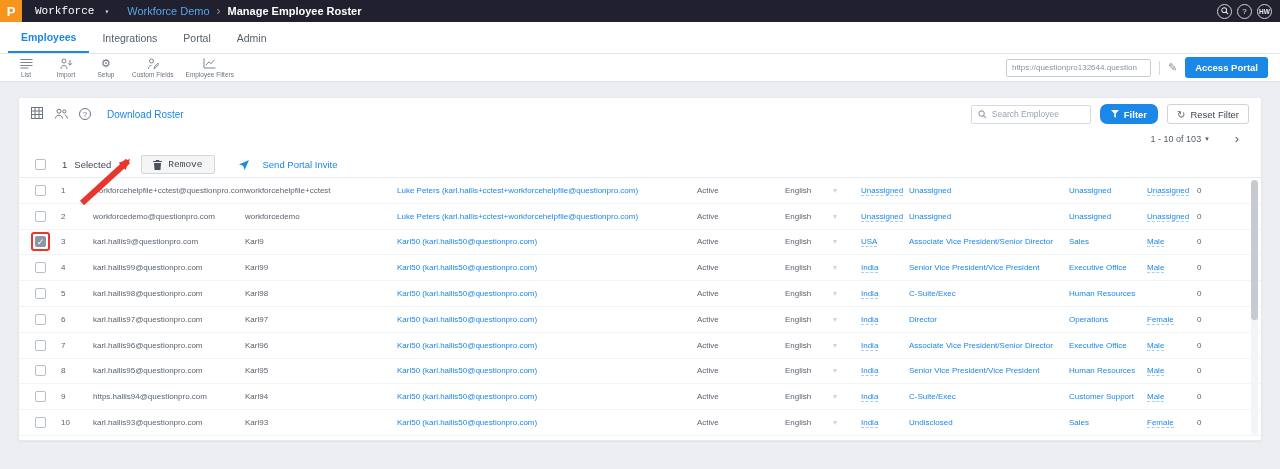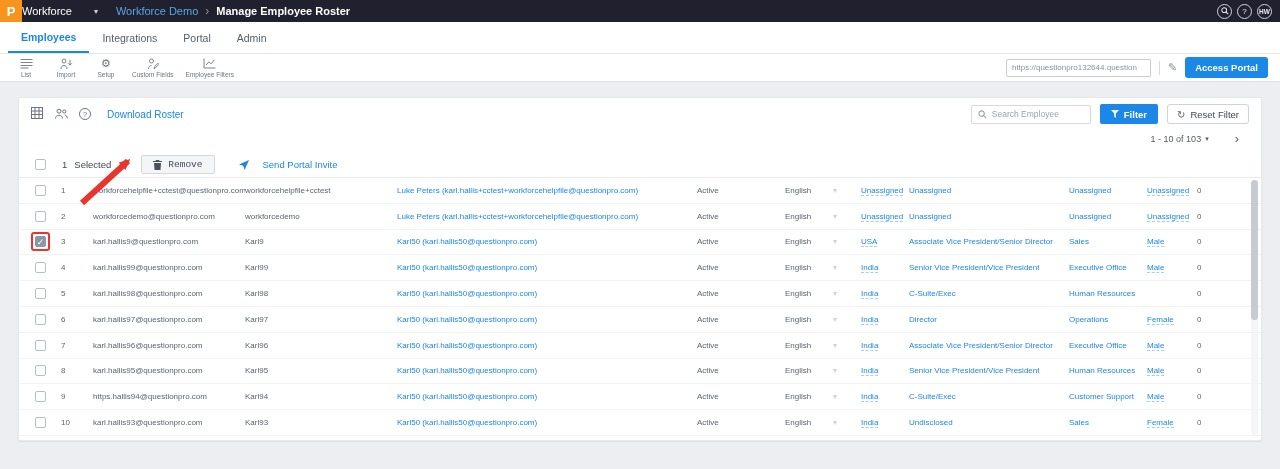--- a/index.html
+++ b/index.html
@@ -3,21 +3,21 @@
 <meta charset="utf-8">
 <style>
   * { margin:0; padding:0; box-sizing:border-box; }
   body { font-family:"Liberation Sans", sans-serif; background:#d8dadf; }
   .page { width:1280px; height:469px; background:#eceef1; position:relative; overflow:hidden; }
 
   
   .topbar { height:22px; background:#20202e; display:flex; align-items:center; color:#fff; }
   .logo { width:22px; height:22px; background:#f7941e; color:#fff; font-weight:bold; font-size:13px;
           display:flex; align-items:center; justify-content:center; flex:none; }
-  .product { font-size:11px; margin-left:0; display:flex; align-items:center; gap:22px; cursor:pointer; }
+  .product { font-size:11px; margin-left:13px; display:flex; align-items:center; gap:10px; cursor:pointer;font-family:Liberation Mono, monospace; }
   .caret { font-size:8px; color:#cfd3dc; }
   .breadcrumb { margin-left:18px; font-size:11px; display:flex; align-items:center; gap:7px; }
   .bc-workspace { color:#58a6e8; cursor:pointer; }
   .bc-sep { color:#8b93a2; font-size:12px; }
   .bc-title { font-weight:bold; color:#fff; }
   .topbar-right { margin-left:auto; display:flex; gap:5px; margin-right:8px; align-items:center; }
   .circle-btn { width:15px; height:15px; border:1px solid #cfd3dc; border-radius:50%; color:#e8eaf0;
                 display:flex; align-items:center; justify-content:center; font-size:8px; cursor:pointer; }
   .avatar { font-size:6.5px; font-weight:bold; letter-spacing:0; }
 
@@ -49,21 +49,21 @@
   .qmark { width:12px; height:12px; border:1px solid #6b7484; border-radius:50%; font-size:8px; color:#6b7484;
            display:flex; align-items:center; justify-content:center; cursor:pointer; }
   .download-link { color:#1b87e6; font-size:10px; margin-left:16px; cursor:pointer; }
   .card-top-right { margin-left:auto; display:flex; gap:9px; align-items:center; }
   .search-box { display:flex; align-items:center; border:1px solid #d5dae0; border-radius:2px; height:19px;
                 padding:0 6px; width:120px; gap:5px; background:#fff; }
   .search-box input { border:none; outline:none; width:90px; font-size:8.5px; color:#5a6470;
                       font-family:"Liberation Sans", sans-serif; }
   .search-box input::placeholder { color:#9aa3b0; }
   .filter-btn { background:#1b87e6; color:#fff; font-size:9.5px; font-weight:bold; height:20px; padding:0 11px;
-                border:none; border-radius:2px; display:flex; align-items:center; gap:5px; cursor:pointer;
+                border:none; border-radius:7px; display:flex; align-items:center; gap:5px; cursor:pointer;
                 font-family:"Liberation Sans", sans-serif; }
   .reset-btn { background:#fff; border:1px solid #cfd4da; color:#3f4753; font-size:9.5px; height:20px; padding:0 9px;
                border-radius:3px; display:flex; gap:5px; align-items:center; cursor:pointer;
                font-family:"Liberation Sans", sans-serif; }
   .reset-icon { font-size:10px; color:#5a6470; }
 
   .pagination-row { height:22px; display:flex; justify-content:flex-end; align-items:center; gap:4px;
                     padding:0 22px 4px 0; font-size:9px; color:#545e6b; }
   .pg-caret { font-size:7px; color:#545e6b; cursor:pointer; }
   .pg-next { font-size:13px; color:#545e6b; margin-left:22px; cursor:pointer; line-height:10px; }

